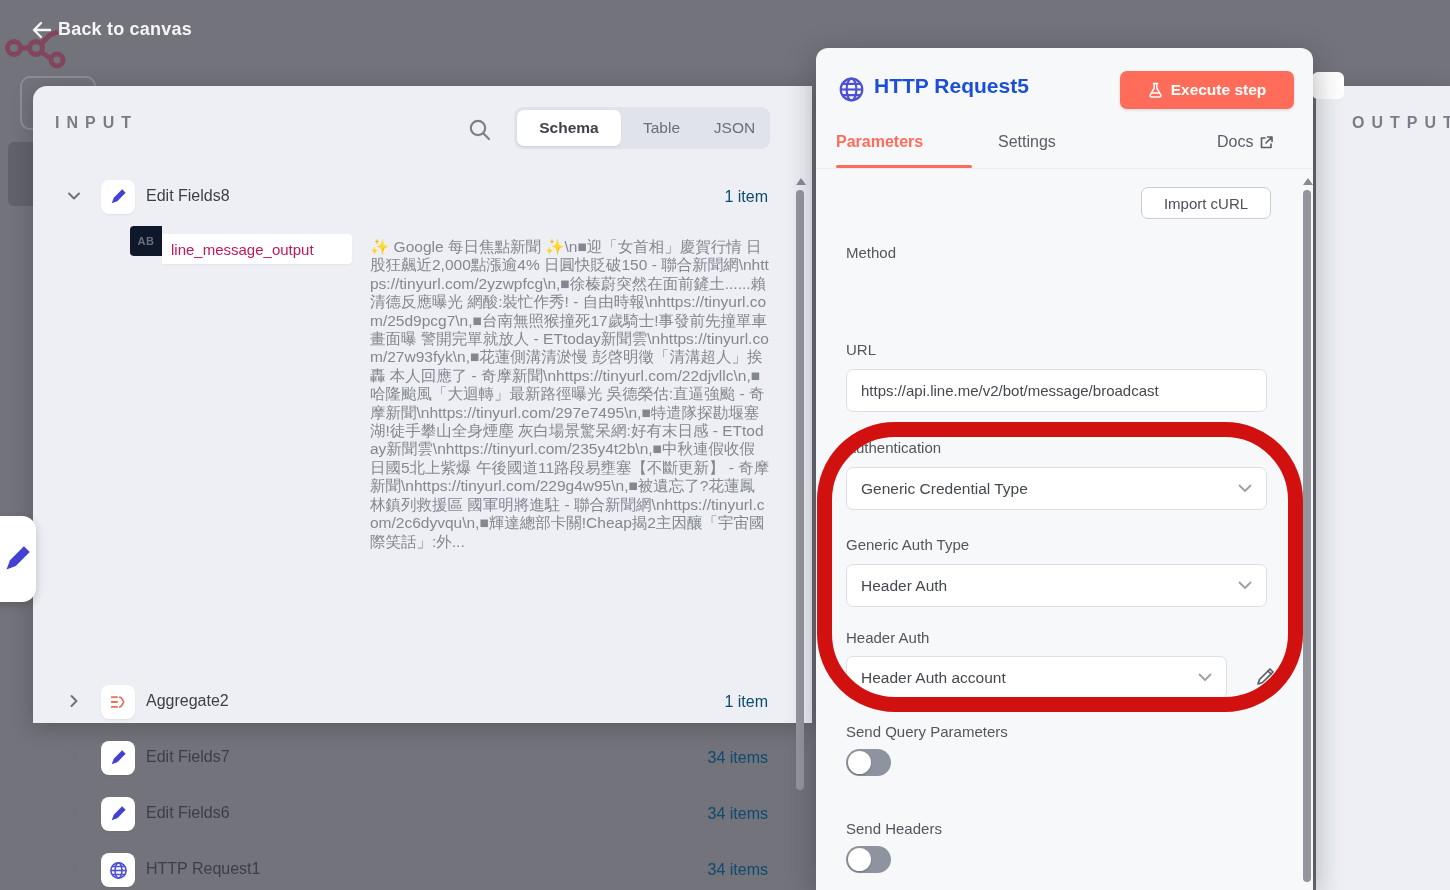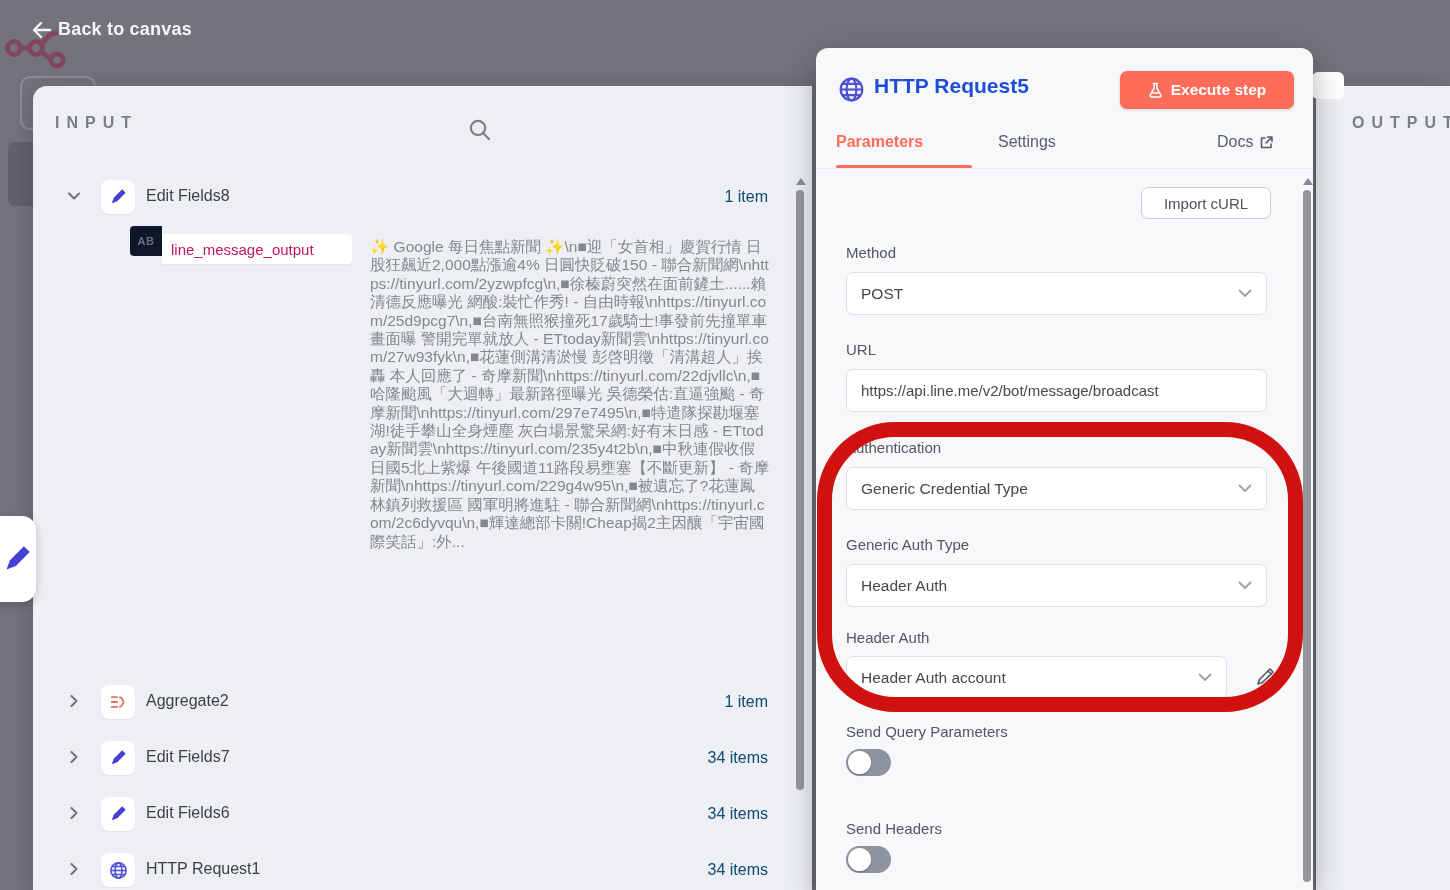--- a/index.html
+++ b/index.html
@@ -6,21 +6,21 @@
   html,body { width:1450px; height:890px; overflow:hidden; }
   body { font-family:"Liberation Sans","DejaVu Sans",sans-serif; background:#73737b; position:relative; }
 
   
   .topbar-text { position:absolute; left:58px; top:19px; color:#f5f5f7; font-size:18px; font-weight:700; letter-spacing:.2px; }
   .back-arrow { position:absolute; left:30px; top:18px; width:24px; height:24px; }
   .canvas-btn-ghost { position:absolute; left:20px; top:76px; width:76px; height:54px; border:2px solid #8d8d95; border-radius:10px; }
   .canvas-note-ghost { position:absolute; left:8px; top:142px; width:32px; height:64px; background:#62626b; border-radius:6px; }
 
   
-  .input-panel { position:absolute; left:33px; top:86px; width:779px; height:804px; background:#edeff5; border-radius:14px 0 0 0; box-shadow:0 4px 22px rgba(20,20,30,.25); z-index:2; }
+  .input-panel { position:absolute; left:33px; top:86px; width:779px; height:637px; background:#edeff5; border-radius:14px 0 0 0; box-shadow:0 4px 22px rgba(20,20,30,.25); z-index:2; }
   .output-panel { position:absolute; left:1316px; top:86px; width:134px; height:804px; background:#edeff5; border-radius:14px 0 0 0; box-shadow:0 4px 22px rgba(20,20,30,.25); z-index:1; }
   .output-ghost-btn { position:absolute; left:1312px; top:72px; width:32px; height:27px; background:#ffffff; border-radius:6px; z-index:2; }
   .node-card { position:absolute; left:816px; top:48px; width:497px; height:842px; background:#f7f8fa; border-radius:12px 12px 0 0; box-shadow:0 8px 30px rgba(30,30,40,.35); z-index:3; }
   .left-node-pill { position:absolute; left:-16px; top:516px; width:52px; height:86px; background:#ffffff; border-radius:14px; box-shadow:0 3px 10px rgba(0,0,0,.2); z-index:4; }
   .left-node-pill svg { position:absolute; left:18px; top:28px; }
 
   .panel-title { font-size:16px; font-weight:700; letter-spacing:7px; color:#7a7d87; position:absolute; }
 
   
   .search-icon { position:absolute; left:434px; top:31px; width:26px; height:26px; }
@@ -85,20 +85,25 @@
 <div class="canvas-note-ghost"></div>
 
 <div class="input-panel">
   <div class="panel-title" style="left:22px;top:28px;">INPUT</div>
 
   <svg class="search-icon" viewBox="0 0 26 26">
       <circle cx="11" cy="11" r="7.2" fill="none" stroke="#7d8089" stroke-width="2.2"></circle>
       <line x1="16.5" y1="16.5" x2="22" y2="22" stroke="#7d8089" stroke-width="2.2" stroke-linecap="round"></line>
     </svg>
 
+  <div class="seg-control">
+    <div class="seg-tab seg-schema active">Schema</div>
+    <div class="seg-tab seg-table">Table</div>
+    <div class="seg-tab seg-json">JSON</div>
+  </div>
 
   <div class="tree-row" style="top:94px;">
     <svg class="row-chevron" viewBox="0 0 16 16">
         <path d="M3 5.5l5 5 5-5" fill="none" stroke="#6e717b" stroke-width="2" stroke-linecap="round" stroke-linejoin="round"></path>
       </svg>
     <div class="node-icon-card">
       <svg width="18" height="18" viewBox="0 0 20 20">
           <path d="M3 17l2.3-6.2L14.6 1.5 18.5 5.4 9.2 14.7 3 17z" fill="#4340d2"></path>
         </svg>
     </div>
@@ -204,26 +209,20 @@
         <path d="M6 3H2.5v9.5H12V9"></path>
         <path d="M8.5 2h4.5v4.5M13 2L7 8"></path>
       </svg>
   </div>
   <div class="card-divider"></div>
   <div class="tab-underline"></div>
 
   <div class="import-curl">Import cURL</div>
 
   <div class="field-label" style="top:196px;">Method</div>
-  <div class="select-box" style="top:224px;">
-    <span>POST</span>
-    <svg class="chev" width="14" height="9" viewBox="0 0 14 9">
-        <path d="M1.5 1.5L7 7l5.5-5.5" fill="none" stroke="#9aa0aa" stroke-width="1.8" stroke-linecap="round" stroke-linejoin="round"></path>
-      </svg>
-  </div>
 
   <div class="field-label" style="top:293px;">URL</div>
   <div class="text-box" style="top:321px;font-size:15px;">https://api.line.me/v2/bot/message/broadcast</div>
 
   <div class="field-label" style="top:391px;">Authentication</div>
   <div class="select-box" style="top:419px;">
     <span>Generic Credential Type</span>
     <svg class="chev" width="14" height="9" viewBox="0 0 14 9">
         <path d="M1.5 1.5L7 7l5.5-5.5" fill="none" stroke="#9aa0aa" stroke-width="1.8" stroke-linecap="round" stroke-linejoin="round"></path>
       </svg>

